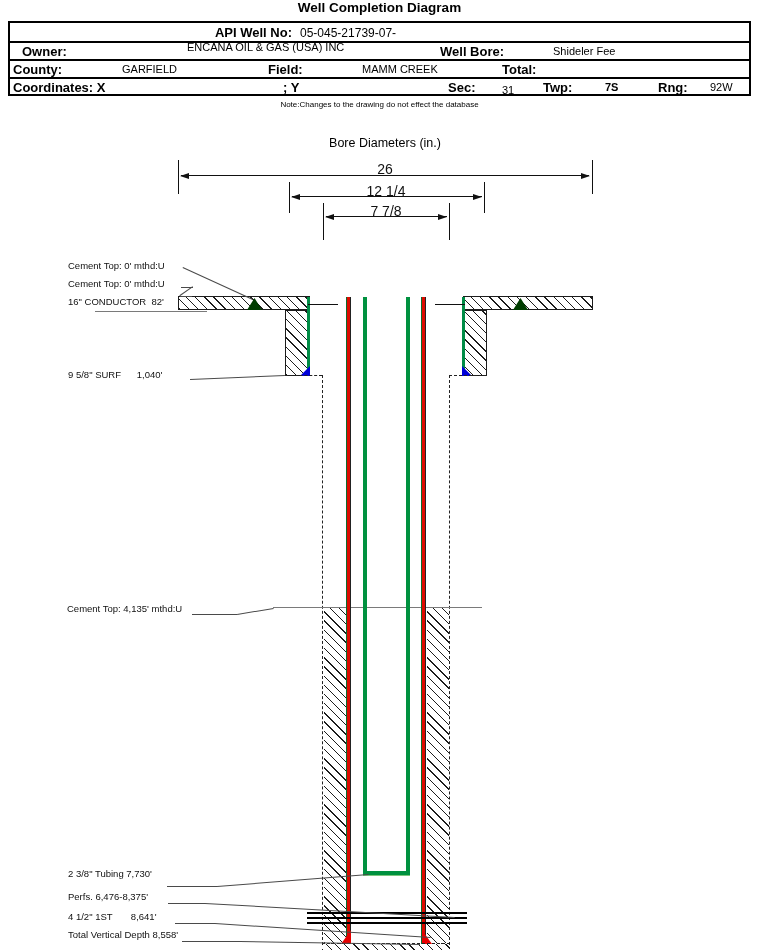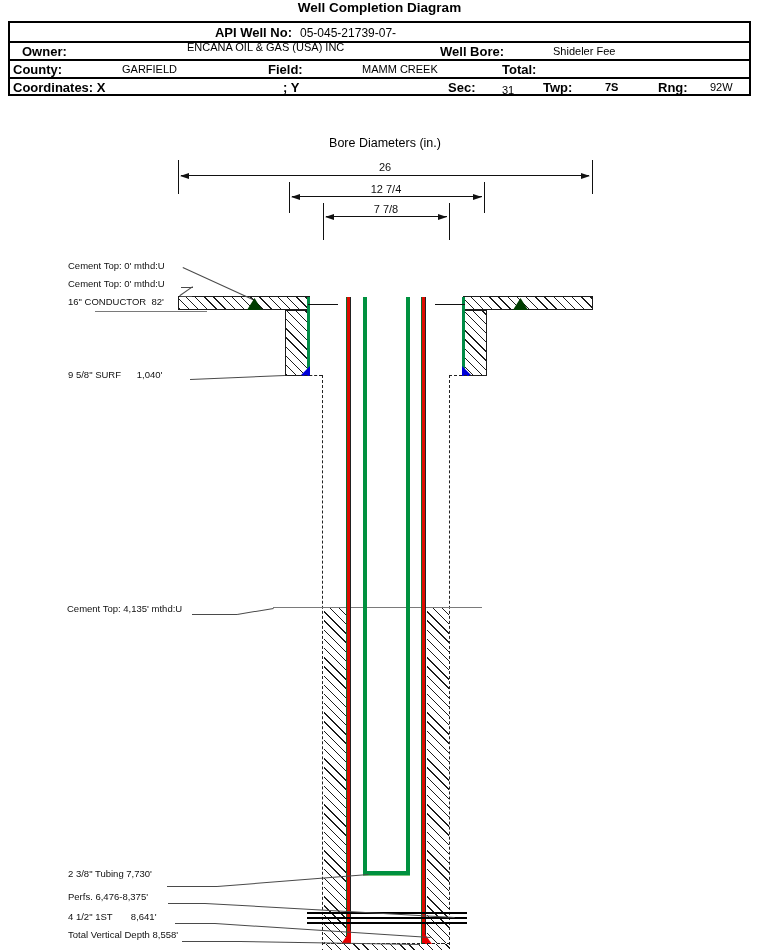--- a/index.html
+++ b/index.html
@@ -3,21 +3,21 @@
 <meta charset="utf-8">
 <style>
   html,body{margin:0;padding:0;background:#fff;}
   #canvas{position:relative;width:759px;height:950px;background:#fff;overflow:hidden;
           font-family:"Liberation Sans",sans-serif;color:#000;}
   .abs{position:absolute;}
   .b{font-weight:bold;}
   .cell{position:absolute;font-size:11px;white-space:pre;}
   .lab{position:absolute;font-size:13px;font-weight:bold;white-space:pre;}
   .dlabel{position:absolute;font-size:9.5px;white-space:pre;color:#111;}
-  .dimlabel{position:absolute;font-size:11px;color:#111;text-align:center;}
+  .dimlabel{position:absolute;font-size:14px;color:#111;text-align:center;}
   .hatch{background-image:repeating-linear-gradient(45deg,#1c1c1c 0,#1c1c1c 1px,transparent 1px,transparent 6.5px);}
   .outline{border:1.2px solid #1c1c1c;box-sizing:border-box;}
   .tick{position:absolute;width:1.2px;background:#111;}
   .hline{position:absolute;height:1.2px;background:#111;}
   .ldr{position:absolute;height:0;border-top:1px solid #4a4a4a;transform-origin:0 0;}
   .gline{position:absolute;height:1.2px;background:#7a7a7a;}
   .dashv{position:absolute;width:0;border-left:1.4px dashed #222;}
   .dashh{position:absolute;height:0;border-top:1.4px dashed #222;}
   .tri{position:absolute;}
   .arrow{position:absolute;width:0;height:0;}
@@ -51,31 +51,32 @@
 
   <div class="lab" style="left:13px;top:80px;">Coordinates: X</div>
   <div class="lab" style="left:283px;top:80px;">; Y</div>
   <div class="lab" style="left:448px;top:80px;">Sec:</div>
   <div class="cell" style="left:502px;top:84px;">31</div>
   <div class="lab" style="left:543px;top:80px;">Twp:</div>
   <div class="cell" style="left:605px;top:81px;font-weight:bold;">7S</div>
   <div class="lab" style="left:658px;top:80px;">Rng:</div>
   <div class="cell" style="left:710px;top:81px;">92W</div>
 
+  <div class="abs" style="left:0;top:100px;width:759px;text-align:center;font-size:8px;">Note:Changes to the drawing do not effect the database</div>
 
   <div class="abs" style="left:285px;top:136px;width:200px;text-align:center;font-size:12.5px;">Bore Diameters (in.)</div>
 
   <div class="dimlabel" style="left:345px;top:161px;width:80px;">26</div>
   <div class="tick" style="left:178px;top:160px;height:34px;"></div>
   <div class="tick" style="left:592px;top:160px;height:34px;"></div>
   <div class="hline" style="left:181px;top:175px;width:408px;"></div>
   <div class="arrow" style="left:180px;top:172.5px;border-top:3px solid transparent;border-bottom:3px solid transparent;border-right:9px solid #111;"></div>
   <div class="arrow" style="left:581px;top:172.5px;border-top:3px solid transparent;border-bottom:3px solid transparent;border-left:9px solid #111;"></div>
 
-  <div class="dimlabel" style="left:346px;top:183px;width:80px;">12 7/4</div>
+  <div class="dimlabel" style="left:346px;top:183px;width:80px;">12 1/4</div>
   <div class="tick" style="left:289px;top:182px;height:31px;"></div>
   <div class="tick" style="left:484px;top:182px;height:31px;"></div>
   <div class="hline" style="left:292px;top:196px;width:190px;"></div>
   <div class="arrow" style="left:291px;top:193.5px;border-top:3px solid transparent;border-bottom:3px solid transparent;border-right:9px solid #111;"></div>
   <div class="arrow" style="left:473px;top:193.5px;border-top:3px solid transparent;border-bottom:3px solid transparent;border-left:9px solid #111;"></div>
 
   <div class="dimlabel" style="left:346px;top:203px;width:80px;">7 7/8</div>
   <div class="tick" style="left:323px;top:203px;height:37px;"></div>
   <div class="tick" style="left:449px;top:203px;height:37px;"></div>
   <div class="hline" style="left:326px;top:216px;width:121px;"></div>

